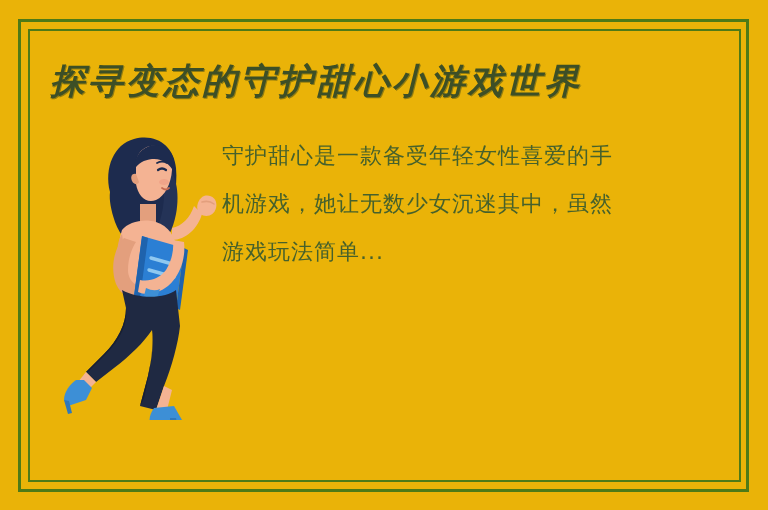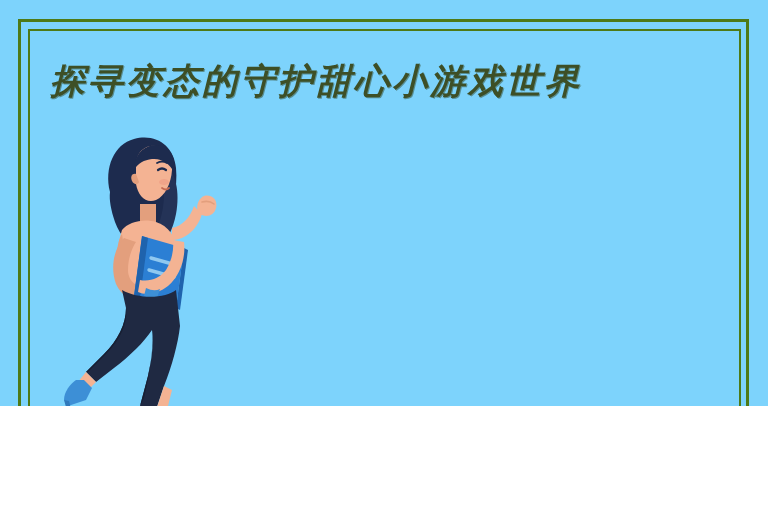--- a/index.html
+++ b/index.html
@@ -9,22 +9,22 @@
   body {
     width: 768px;
     height: 510px;
     overflow: hidden;
     font-family: "Liberation Sans", sans-serif;
   }
 
   #poster {
     position: relative;
     width: 768px;
-    height: 406px;
-    background: #7dd3fc;
+    height: 510px;
+    background: #eab308;
     overflow: hidden;
     text-decoration: underline;
   }
 
   
   .frame-outer {
     position: absolute;
     left: 18px;
     top: 19px;
     width: 731px;
@@ -145,14 +145,19 @@
       <path d="M12 270 L16 284 L20 283 L17 271 Z" fill="#2f78bb"></path>
 
       <path d="M104 280 L112 256 L120 260 L114 284 Z" fill="#f4b393"></path>
       <path d="M102 278 C96 286 96 296 102 300 L124 300 L130 290 L122 276 Z" fill="#3d8fd6"></path>
       <path d="M118 298 L118 288 L124 288 L126 299 Z" fill="#2f78bb"></path>
     </svg>
   </div>
 
   <div class="title">探寻变态的守护甜心小游戏世界</div>
 
+  <div class="body-text">
+    <div>守护甜心是一款备受年轻女性喜爱的手</div>
+    <div>机游戏，她让无数少女沉迷其中，虽然</div>
+    <div>游戏玩法简单...</div>
+  </div>
 
 </div>
 
 </body></html>

